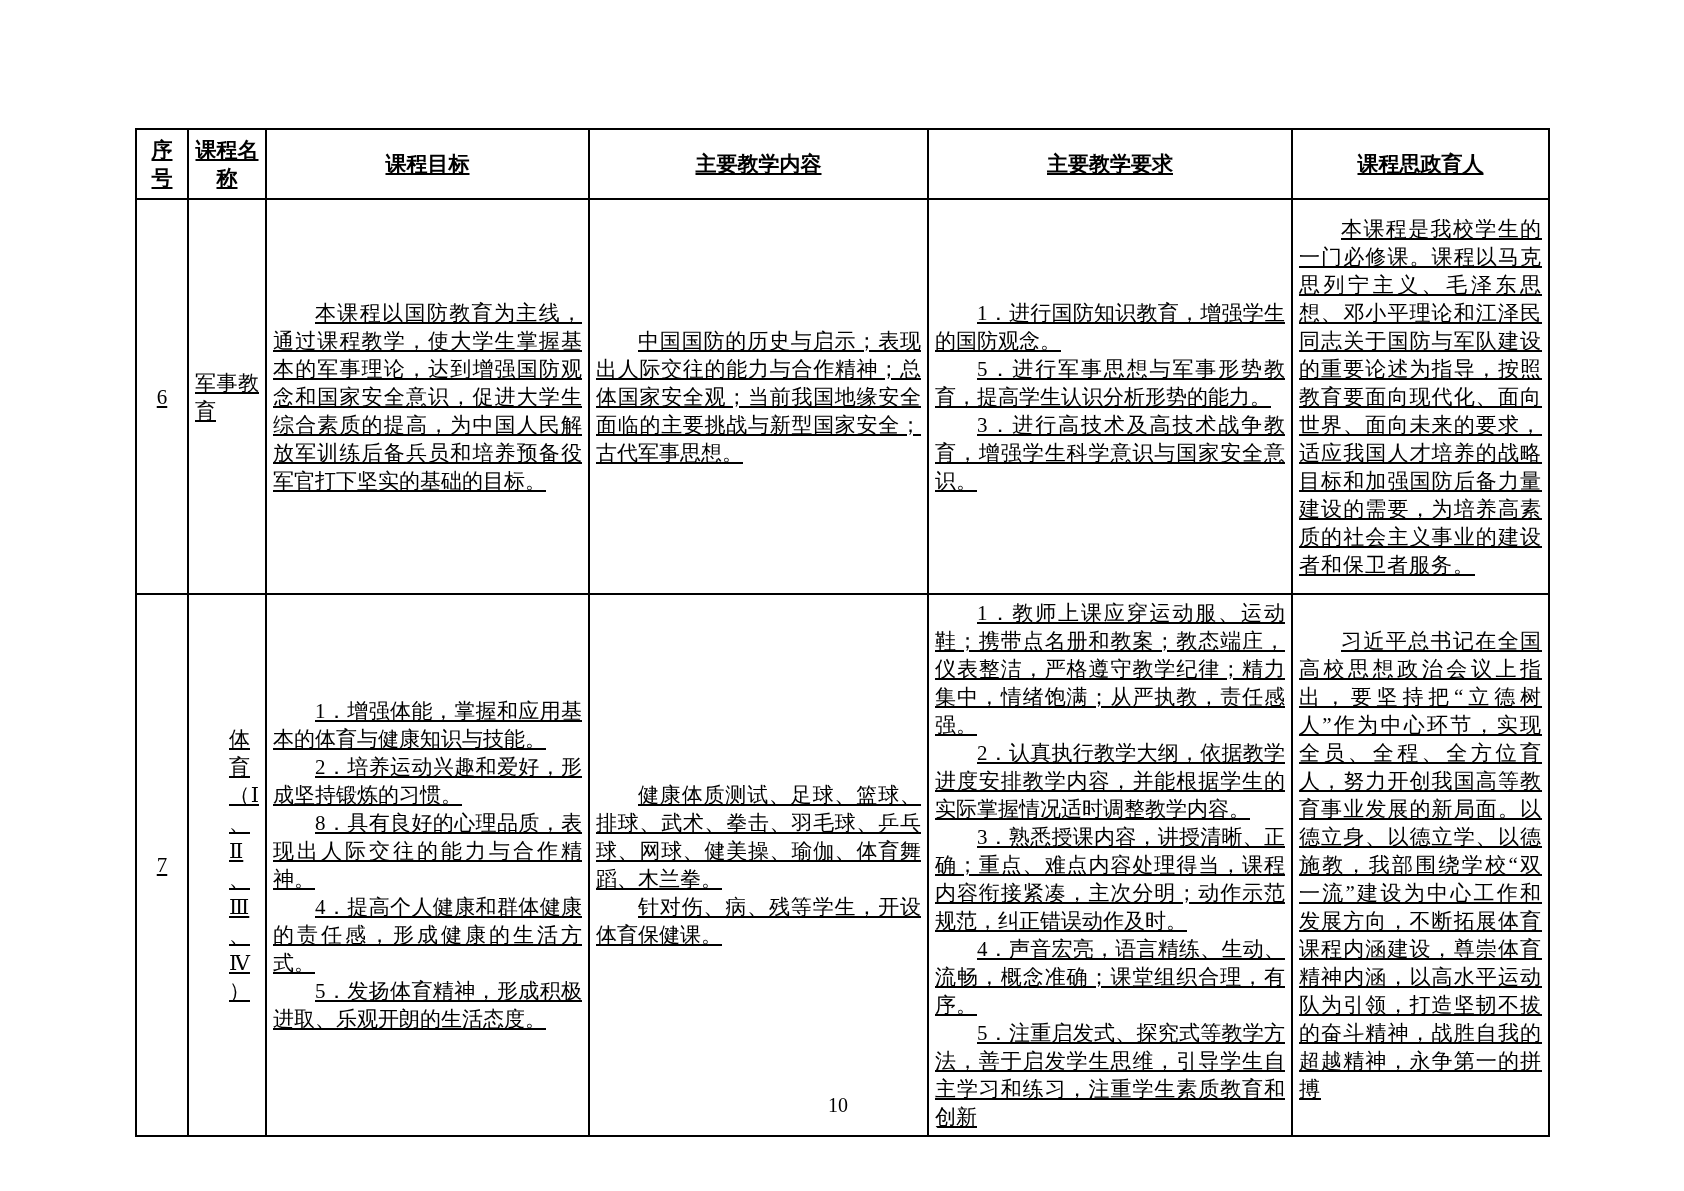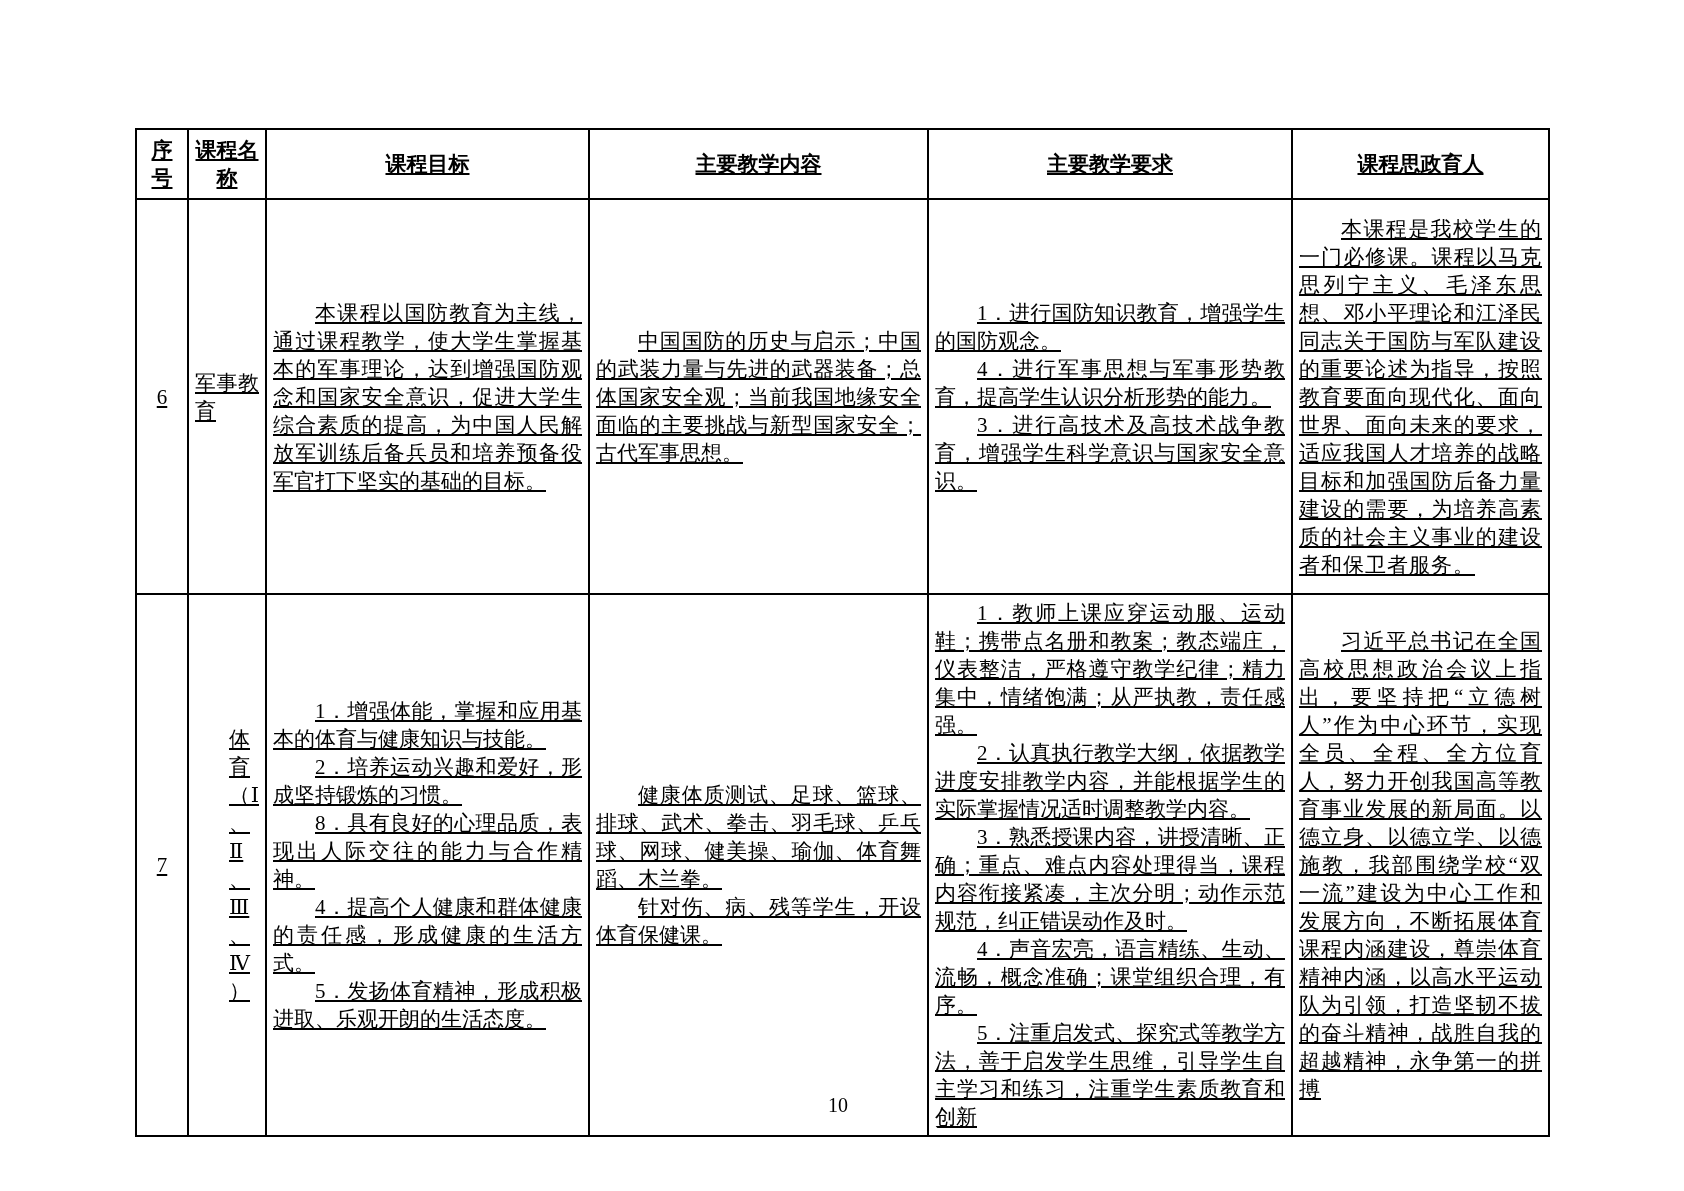--- a/index.html
+++ b/index.html
@@ -90,25 +90,25 @@
         <th class="hdr">主要教学要求</th>
         <th class="hdr">课程思政育人</th>
       </tr>
       <tr style="height:395px">
         <td class="cell-no v-mid">6</td>
         <td class="cell-name v-mid">军事教育</td>
         <td class="v-mid">
               <p>本课程以国防教育为主线，通过课程教学，使大学生掌握基本的军事理论，达到增强国防观念和国家安全意识，促进大学生综合素质的提高，为中国人民解放军训练后备兵员和培养预备役军官打下坚实的基础的目标。</p>
             </td>
         <td class="v-mid">
-              <p>中国国防的历史与启示；中国的武装力量与先进的武器装备；总体国家安全观；当前我国地缘安全面临的主要挑战与新型国家安全；古代军事思想。</p>
+              <p>中国国防的历史与启示；表现出人际交往的能力与合作精神；总体国家安全观；当前我国地缘安全面临的主要挑战与新型国家安全；古代军事思想。</p>
             </td>
         <td class="v-mid">
               <p>1．进行国防知识教育，增强学生的国防观念。</p>
-              <p>4．进行军事思想与军事形势教育，提高学生认识分析形势的能力。</p>
+              <p>5．进行军事思想与军事形势教育，提高学生认识分析形势的能力。</p>
               <p>3．进行高技术及高技术战争教育，增强学生科学意识与国家安全意识。</p>
             </td>
         <td class="cell-ideology v-top">
               <p>本课程是我校学生的一门必修课。课程以马克思列宁主义、毛泽东思想、邓小平理论和江泽民同志关于国防与军队建设的重要论述为指导，按照教育要面向现代化、面向世界、面向未来的要求，适应我国人才培养的战略目标和加强国防后备力量建设的需要，为培养高素质的社会主义事业的建设者和保卫者服务。</p>
             </td>
       </tr>
       <tr style="height:470px">
         <td class="cell-no v-mid">7</td>
         <td class="cell-name wrap-any v-mid">体育（Ⅰ、Ⅱ、Ⅲ、Ⅳ）</td>
         <td class="v-mid">

